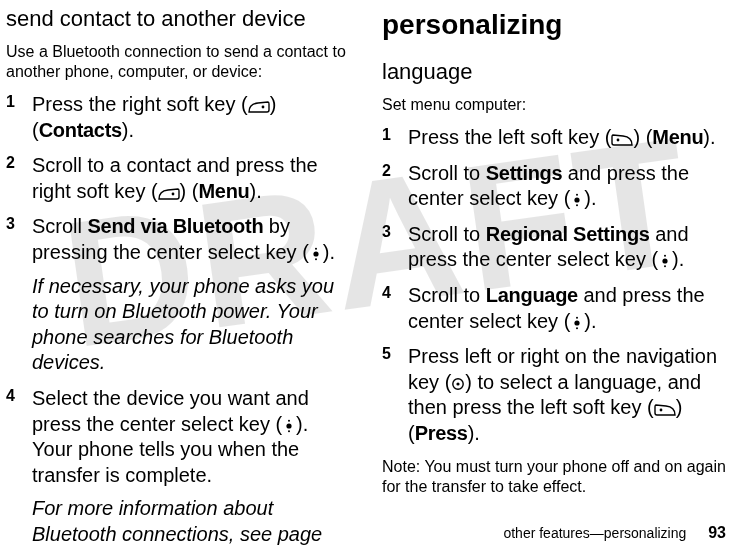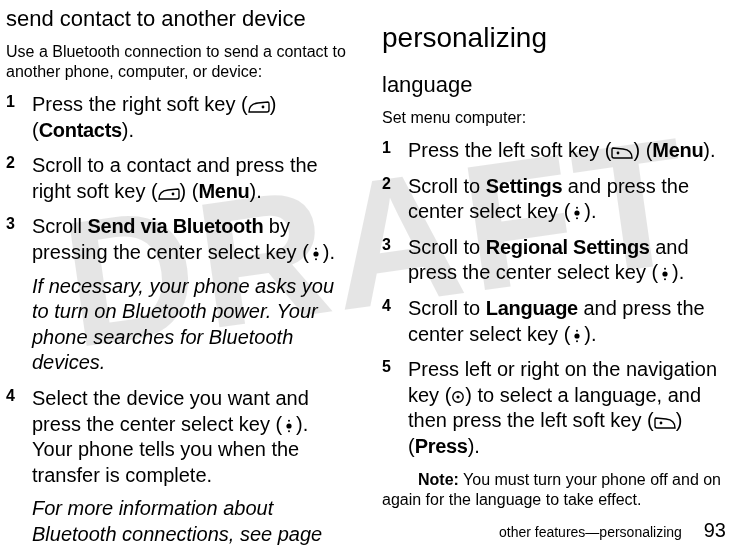--- a/index.html
+++ b/index.html
@@ -44,22 +44,22 @@
     flex: 1 1 0;
     min-width: 0;
   }
   h2.section {
     font-size: 22px;
     font-weight: 400;
     margin: 0 0 10px 0;
   }
   h1.big {
     font-size: 28px;
-    font-weight: 400;
-    margin: 16px 0 18px 0;
+    font-weight: 700;
+    margin: 3px 0 18px 0;
   }
   p.intro {
     font-size: 16px;
     line-height: 1.25;
     margin: 0 0 10px 0;
   }
   ol.steps {
     list-style: none;
     padding: 0;
     margin: 0;
@@ -78,41 +78,41 @@
     position: absolute;
     left: 0;
     top: 0;
     font-weight: 700;
     font-size: 16px;
   }
   .sub {
     margin-top: 8px;
     font-style: italic;
   }
-  .bold { font-weight: 700; margin-left: 36px; }
+  .bold { font-weight: 400; }
   .cond { font-family: "Arial Narrow", Arial, sans-serif; font-stretch: condensed; font-weight: 700; letter-spacing: -0.3px; }
   .note-line {
     font-size: 16px;
     line-height: 1.28;
     margin-top: 6px;
   }
   svg.key-icon {
     display: inline-block;
     vertical-align: -2px;
   }
   .footer {
     position: absolute;
     right: 30px;
     bottom: 8px;
     font-size: 14px;
     z-index: 1;
   }
   .footer .pnum {
-    font-weight: 400;
-    font-size: 20px;
+    font-weight: 700;
+    font-size: 16px;
     margin-left: 18px;
   }
 </style>
 </head>
 <body>
 
 <div class="page">
 
   <div class="watermark">DRAFT</div>
 
@@ -192,21 +192,21 @@
               <circle cx="7" cy="7" r="5.2" fill="none" stroke="#000" stroke-width="1.4"></circle>
               <circle cx="7" cy="7" r="1.6" fill="#000"></circle>
             </svg><span>) to select a language, and then press the left soft key (</span><svg class="key-icon" width="22" height="12" viewBox="0 0 22 12">
               <path d="M21 11 Q21 3 12 2 L2 1 Q1 1 1 3 L1 9 Q1 11 3 11 Z" fill="none" stroke="#000" stroke-width="1.4"></path>
               <circle cx="7" cy="6" r="1.4" fill="#000"></circle>
             </svg><span>) (</span><span class="cond">Press</span><span>).</span>
         </li>
       </ol>
 
       <div class="note-line">
-        <span class="bold">Note:</span><span> You must turn your phone off and on again for the language to take effect.</span>
+        <span class="bold">Note:</span><span> You must turn your phone off and on again for the transfer to take effect.</span>
       </div>
     </div>
 
   </div>
 
   <div class="footer">
     <span>other features—personalizing</span>
     <span class="pnum">93</span>
   </div>
 

